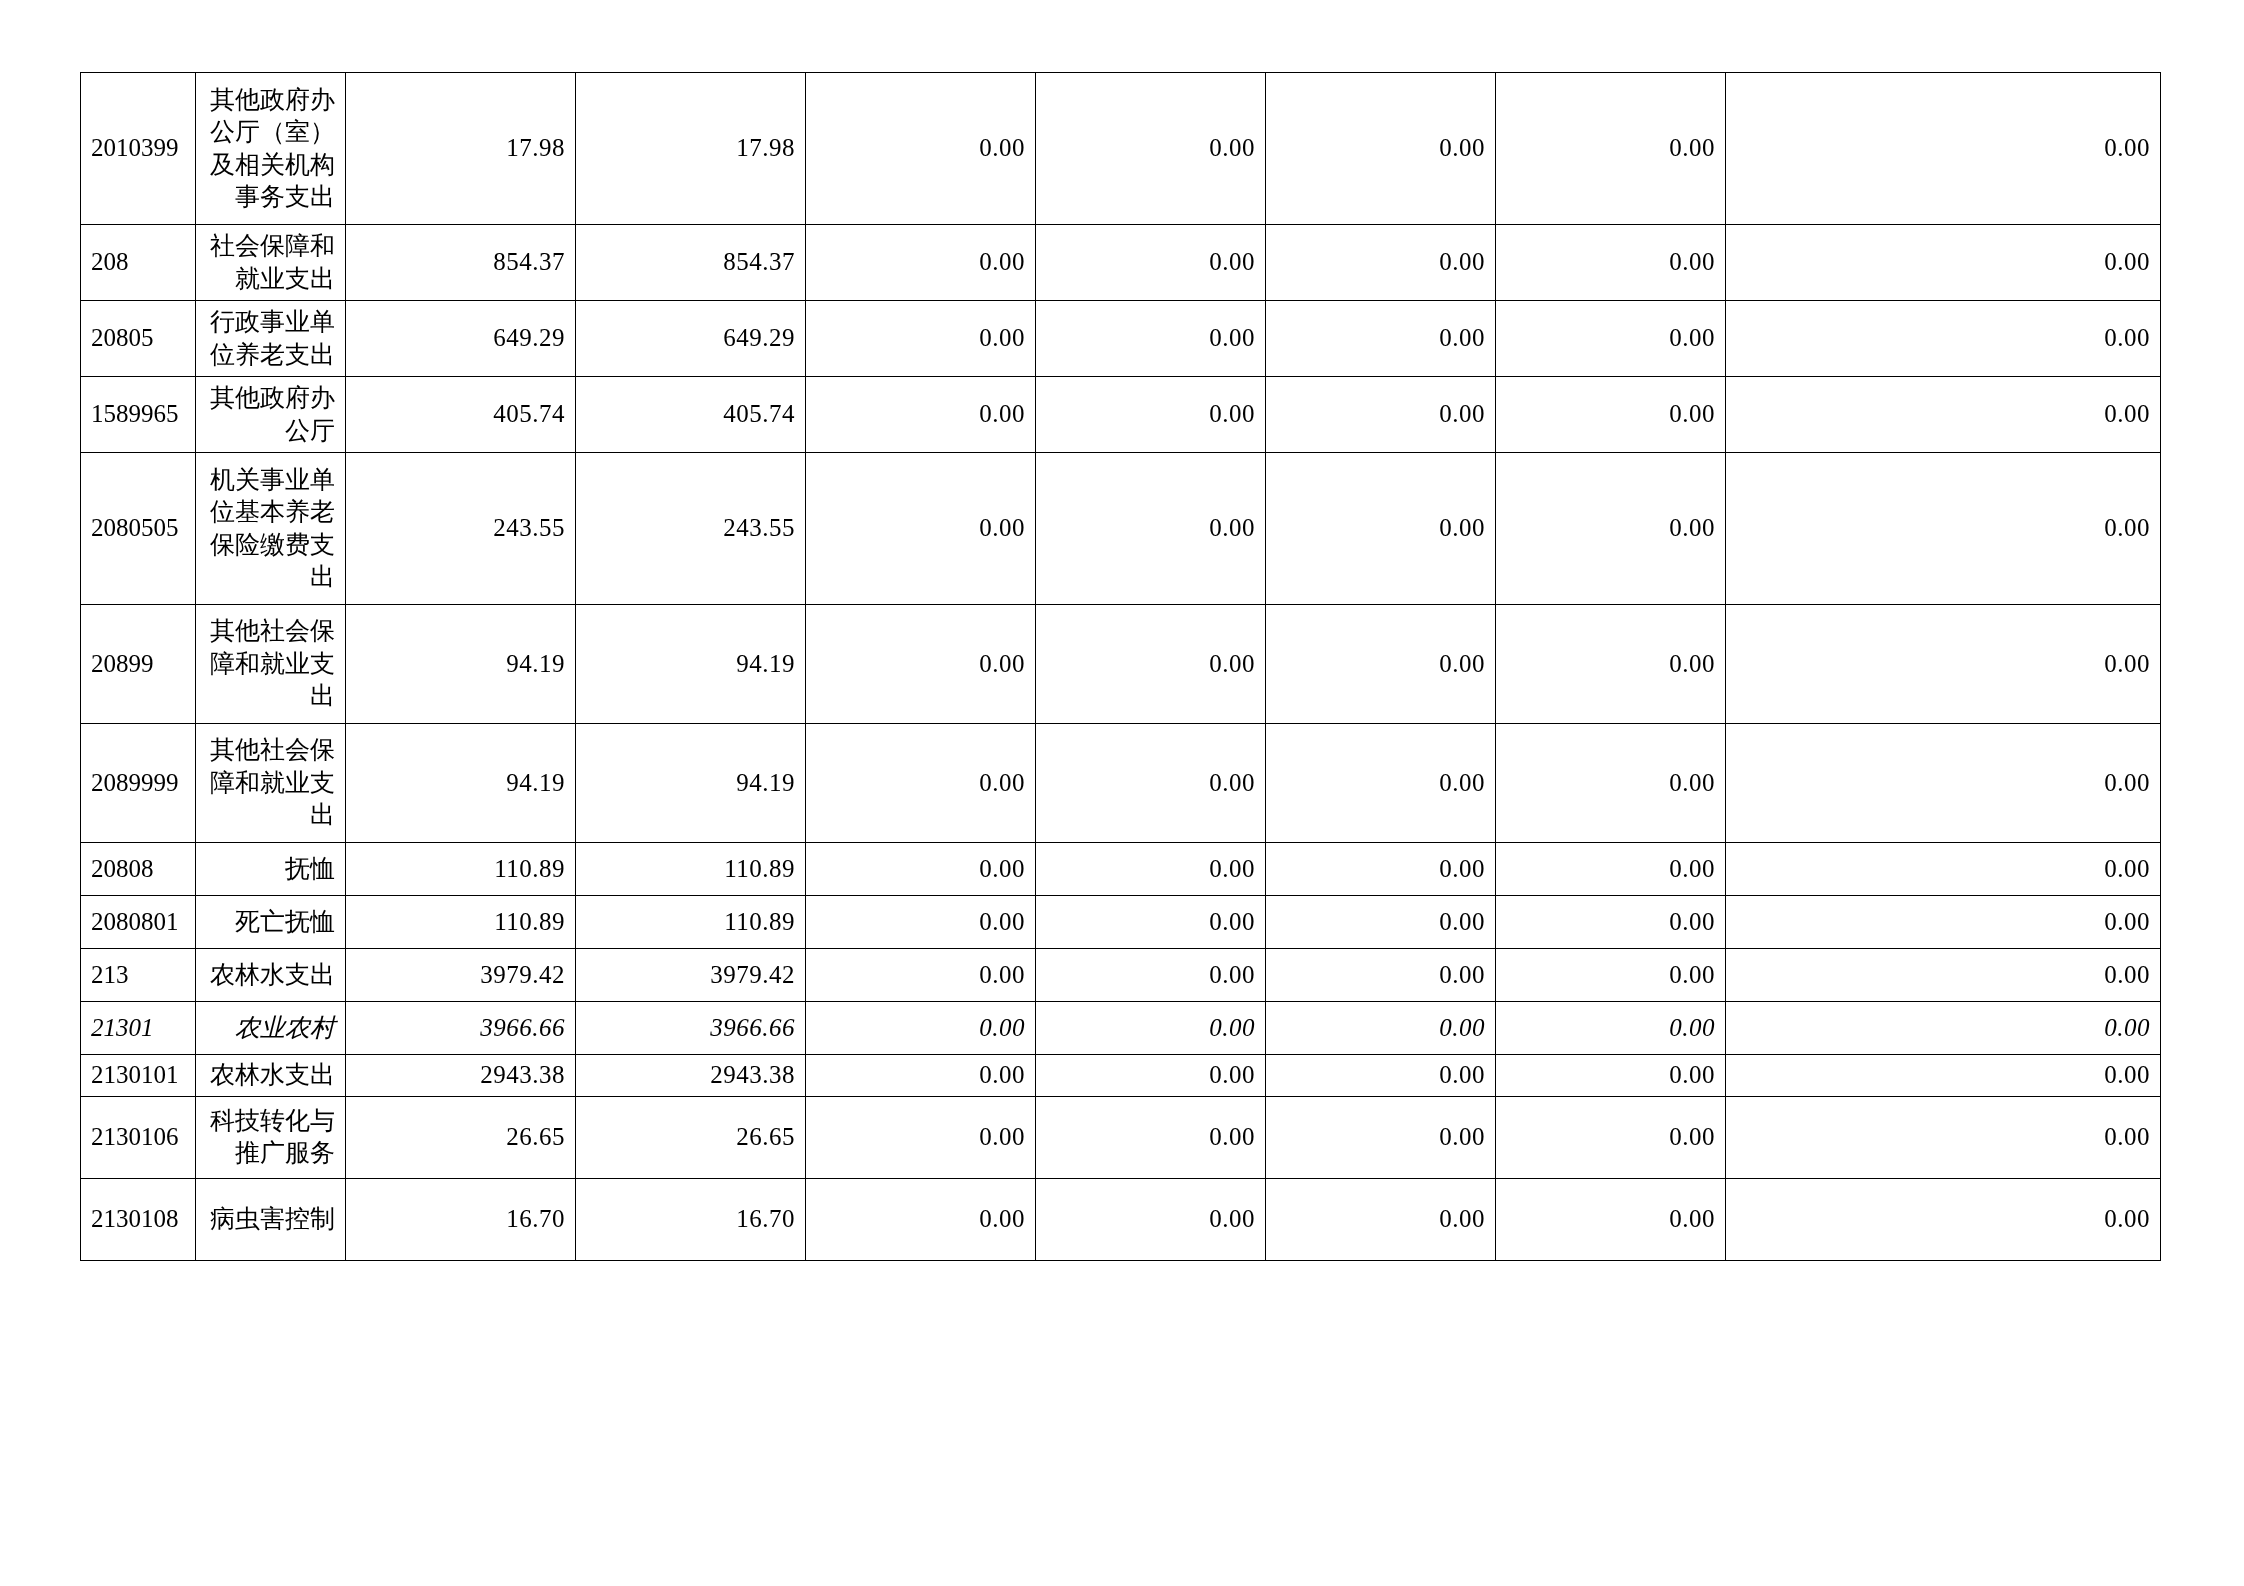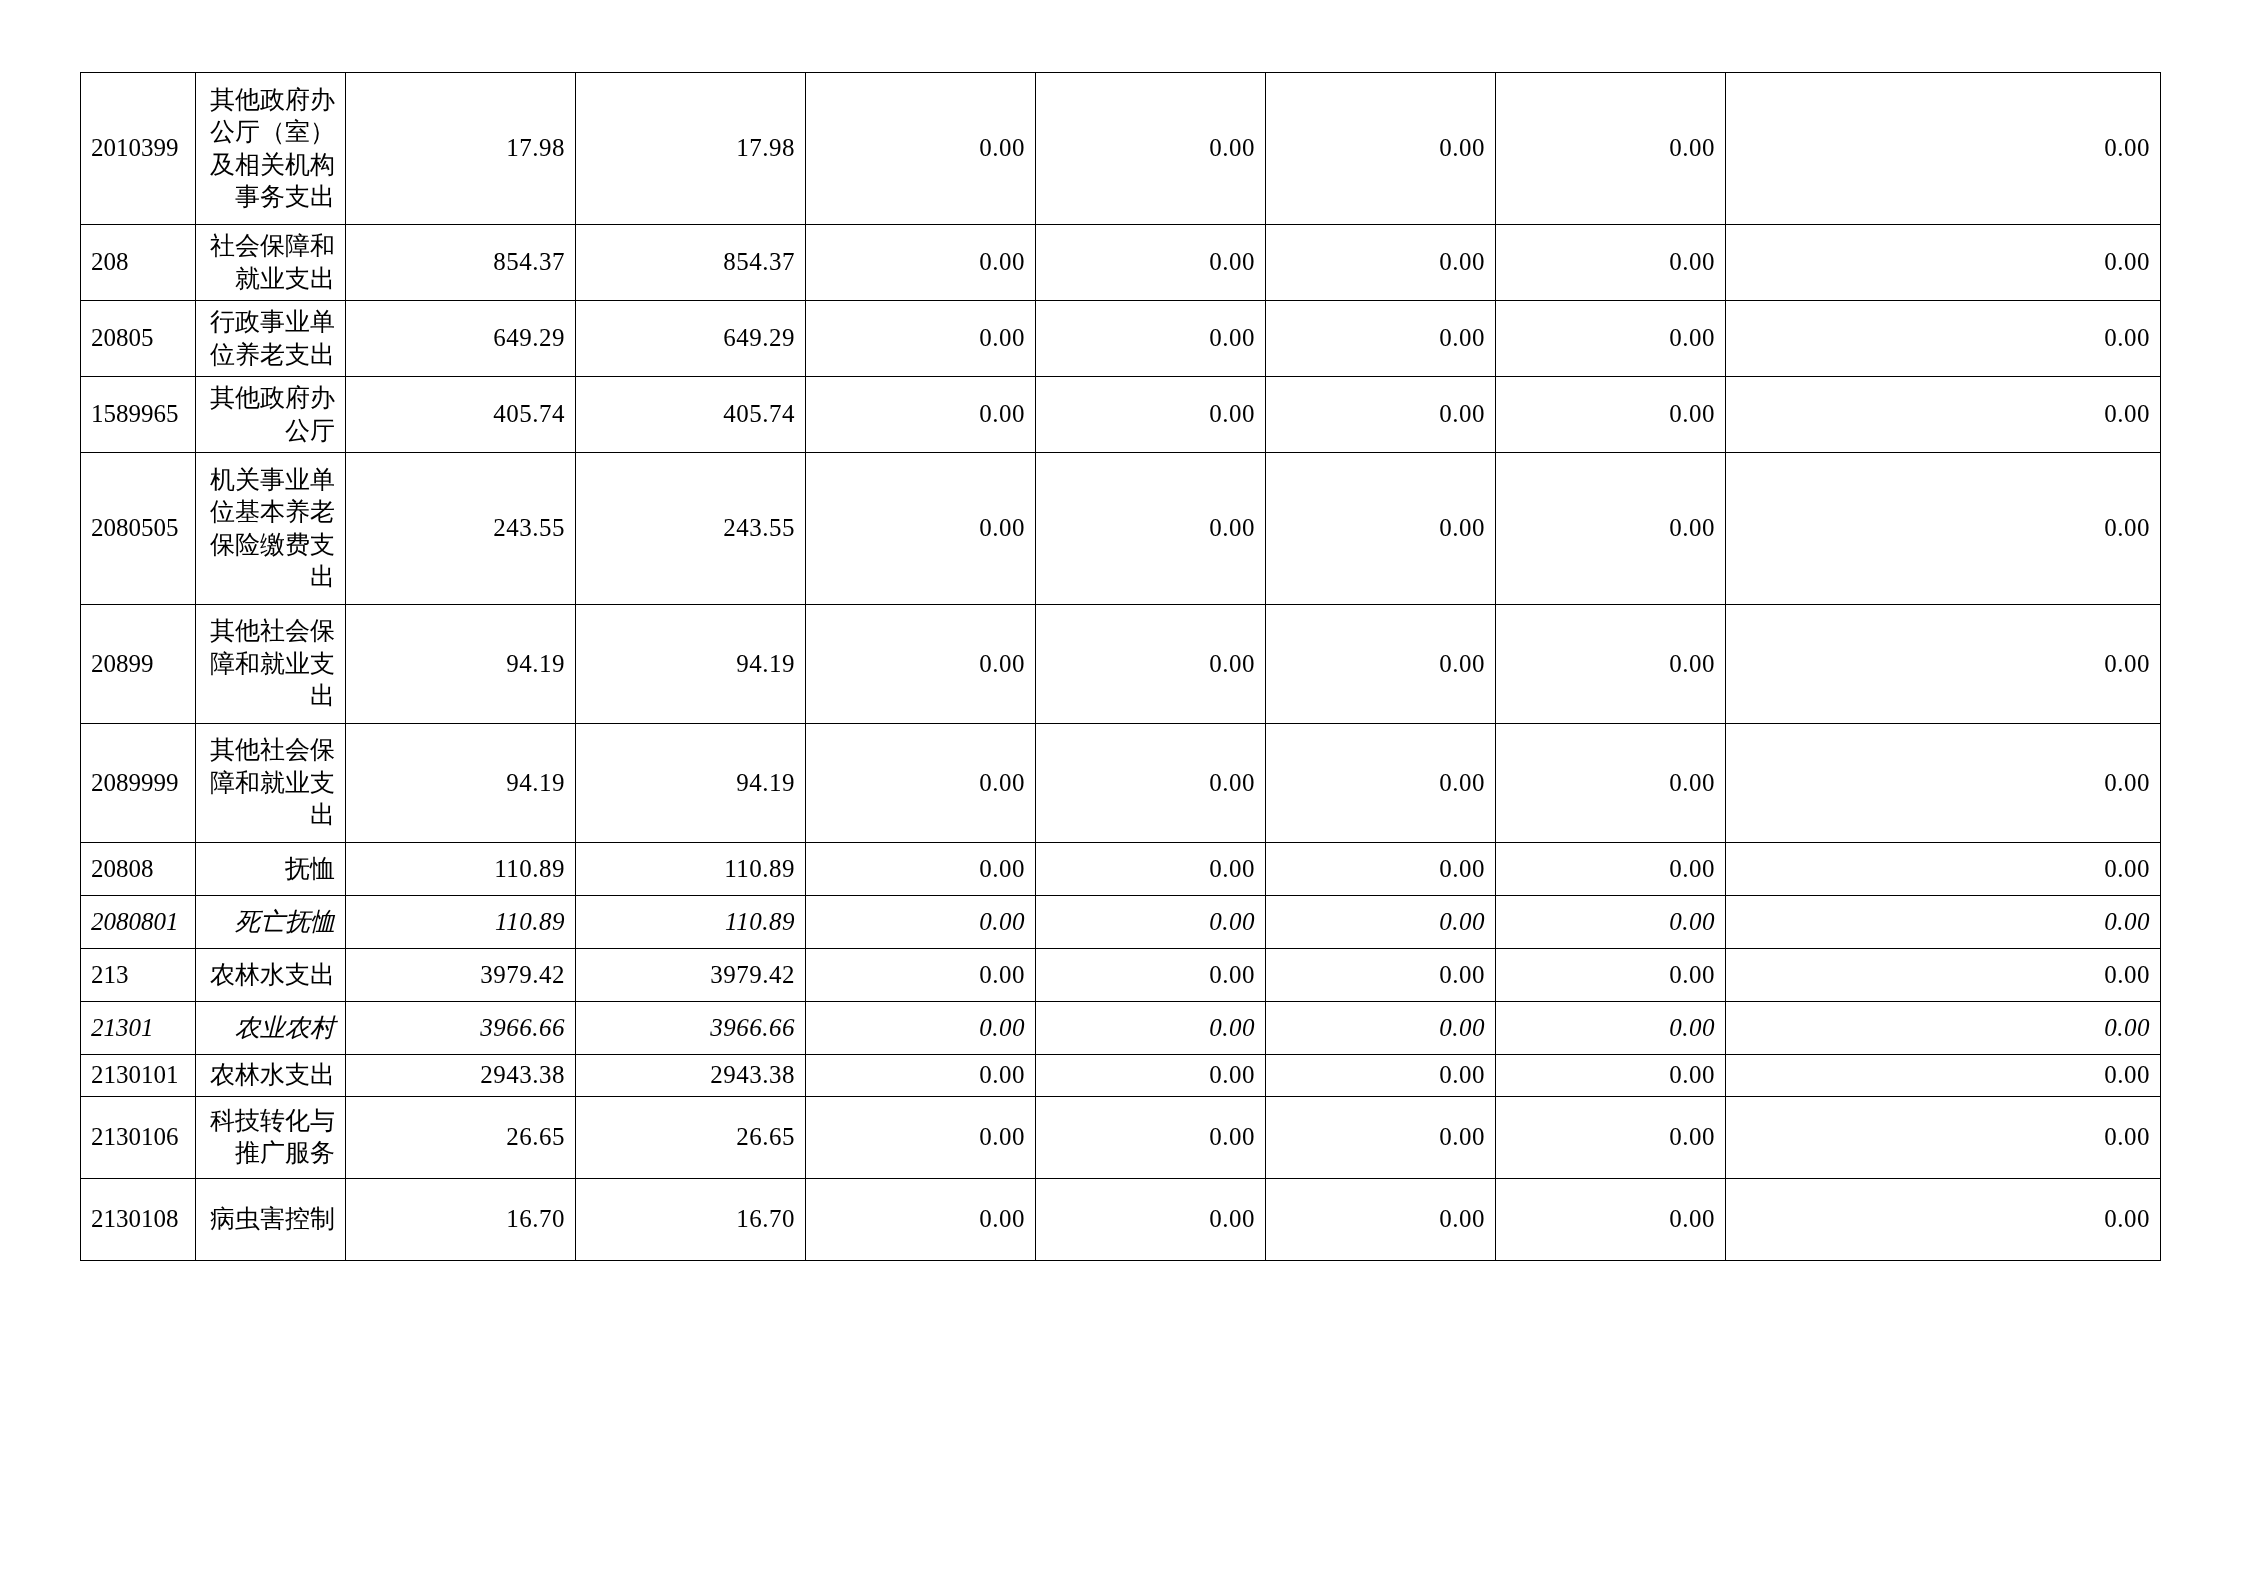--- a/index.html
+++ b/index.html
@@ -161,21 +161,21 @@
           <td class="code">20808</td>
           <td class="name">抚恤</td>
           <td class="num">110.89</td>
           <td class="num">110.89</td>
           <td class="num">0.00</td>
           <td class="num">0.00</td>
           <td class="num">0.00</td>
           <td class="num">0.00</td>
           <td class="num">0.00</td>
         </tr>
-        <tr style="height: 53px; font-style: italic;">
+        <tr style="height: 53px;">
           <td class="code">2080801</td>
           <td class="name">死亡抚恤</td>
           <td class="num">110.89</td>
           <td class="num">110.89</td>
           <td class="num">0.00</td>
           <td class="num">0.00</td>
           <td class="num">0.00</td>
           <td class="num">0.00</td>
           <td class="num">0.00</td>
         </tr>

